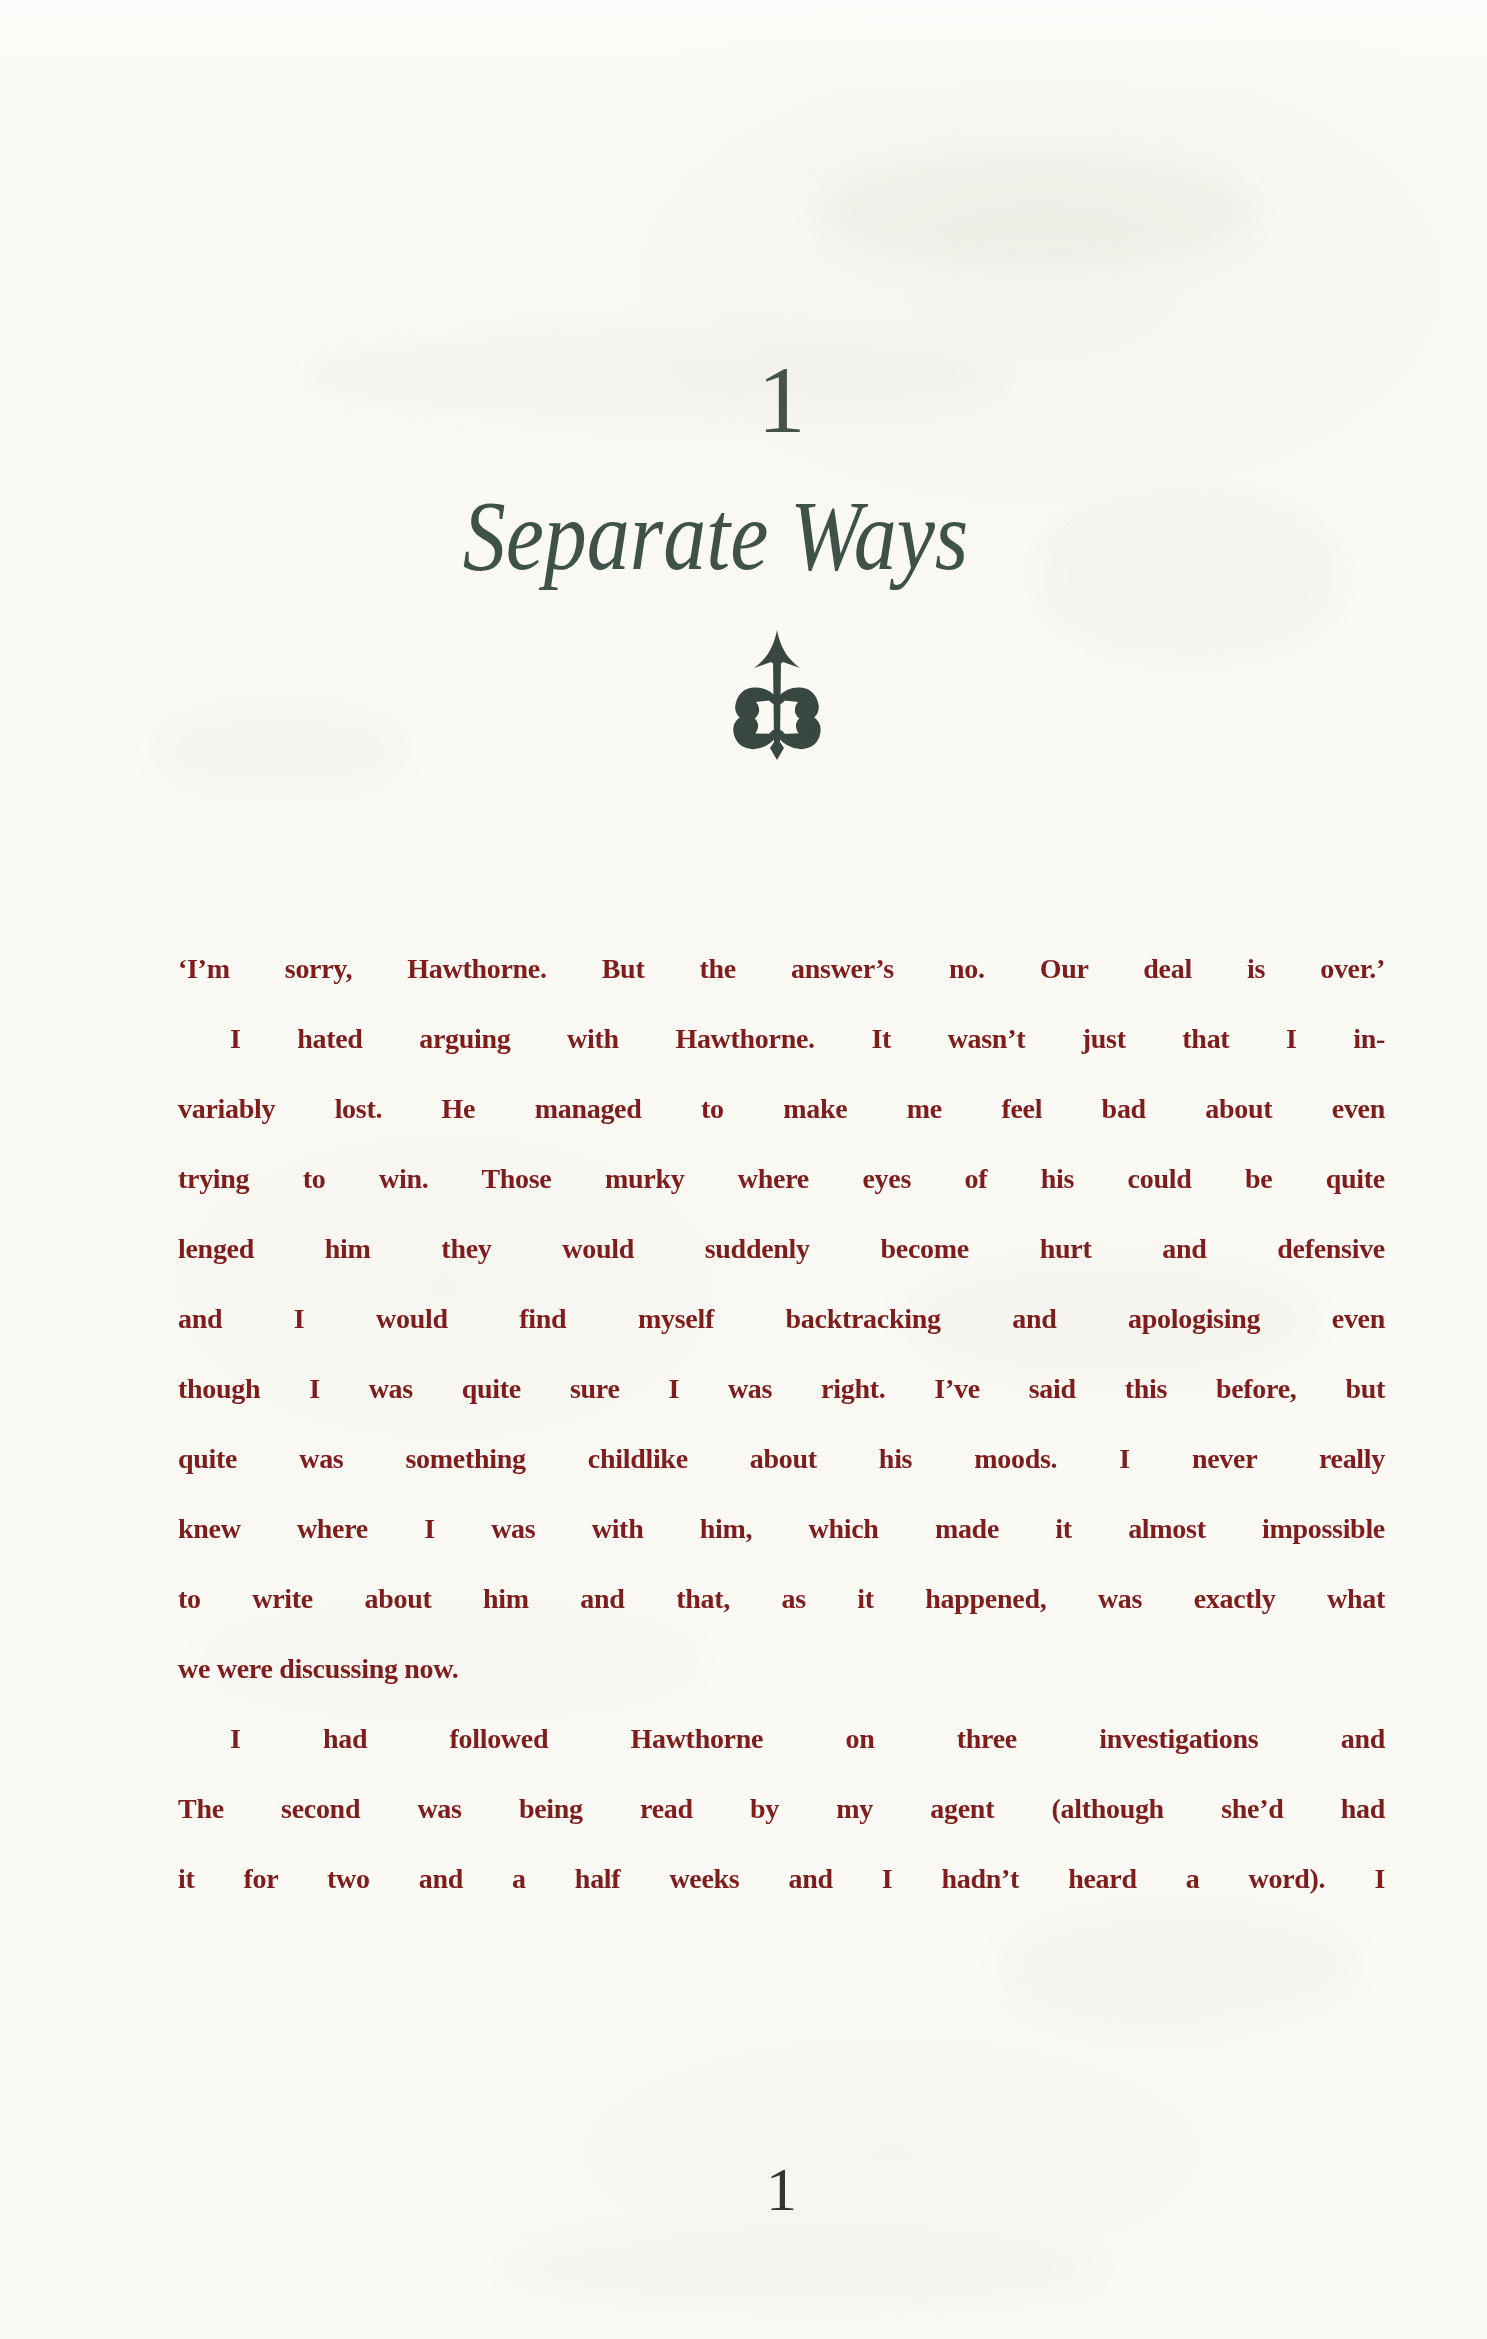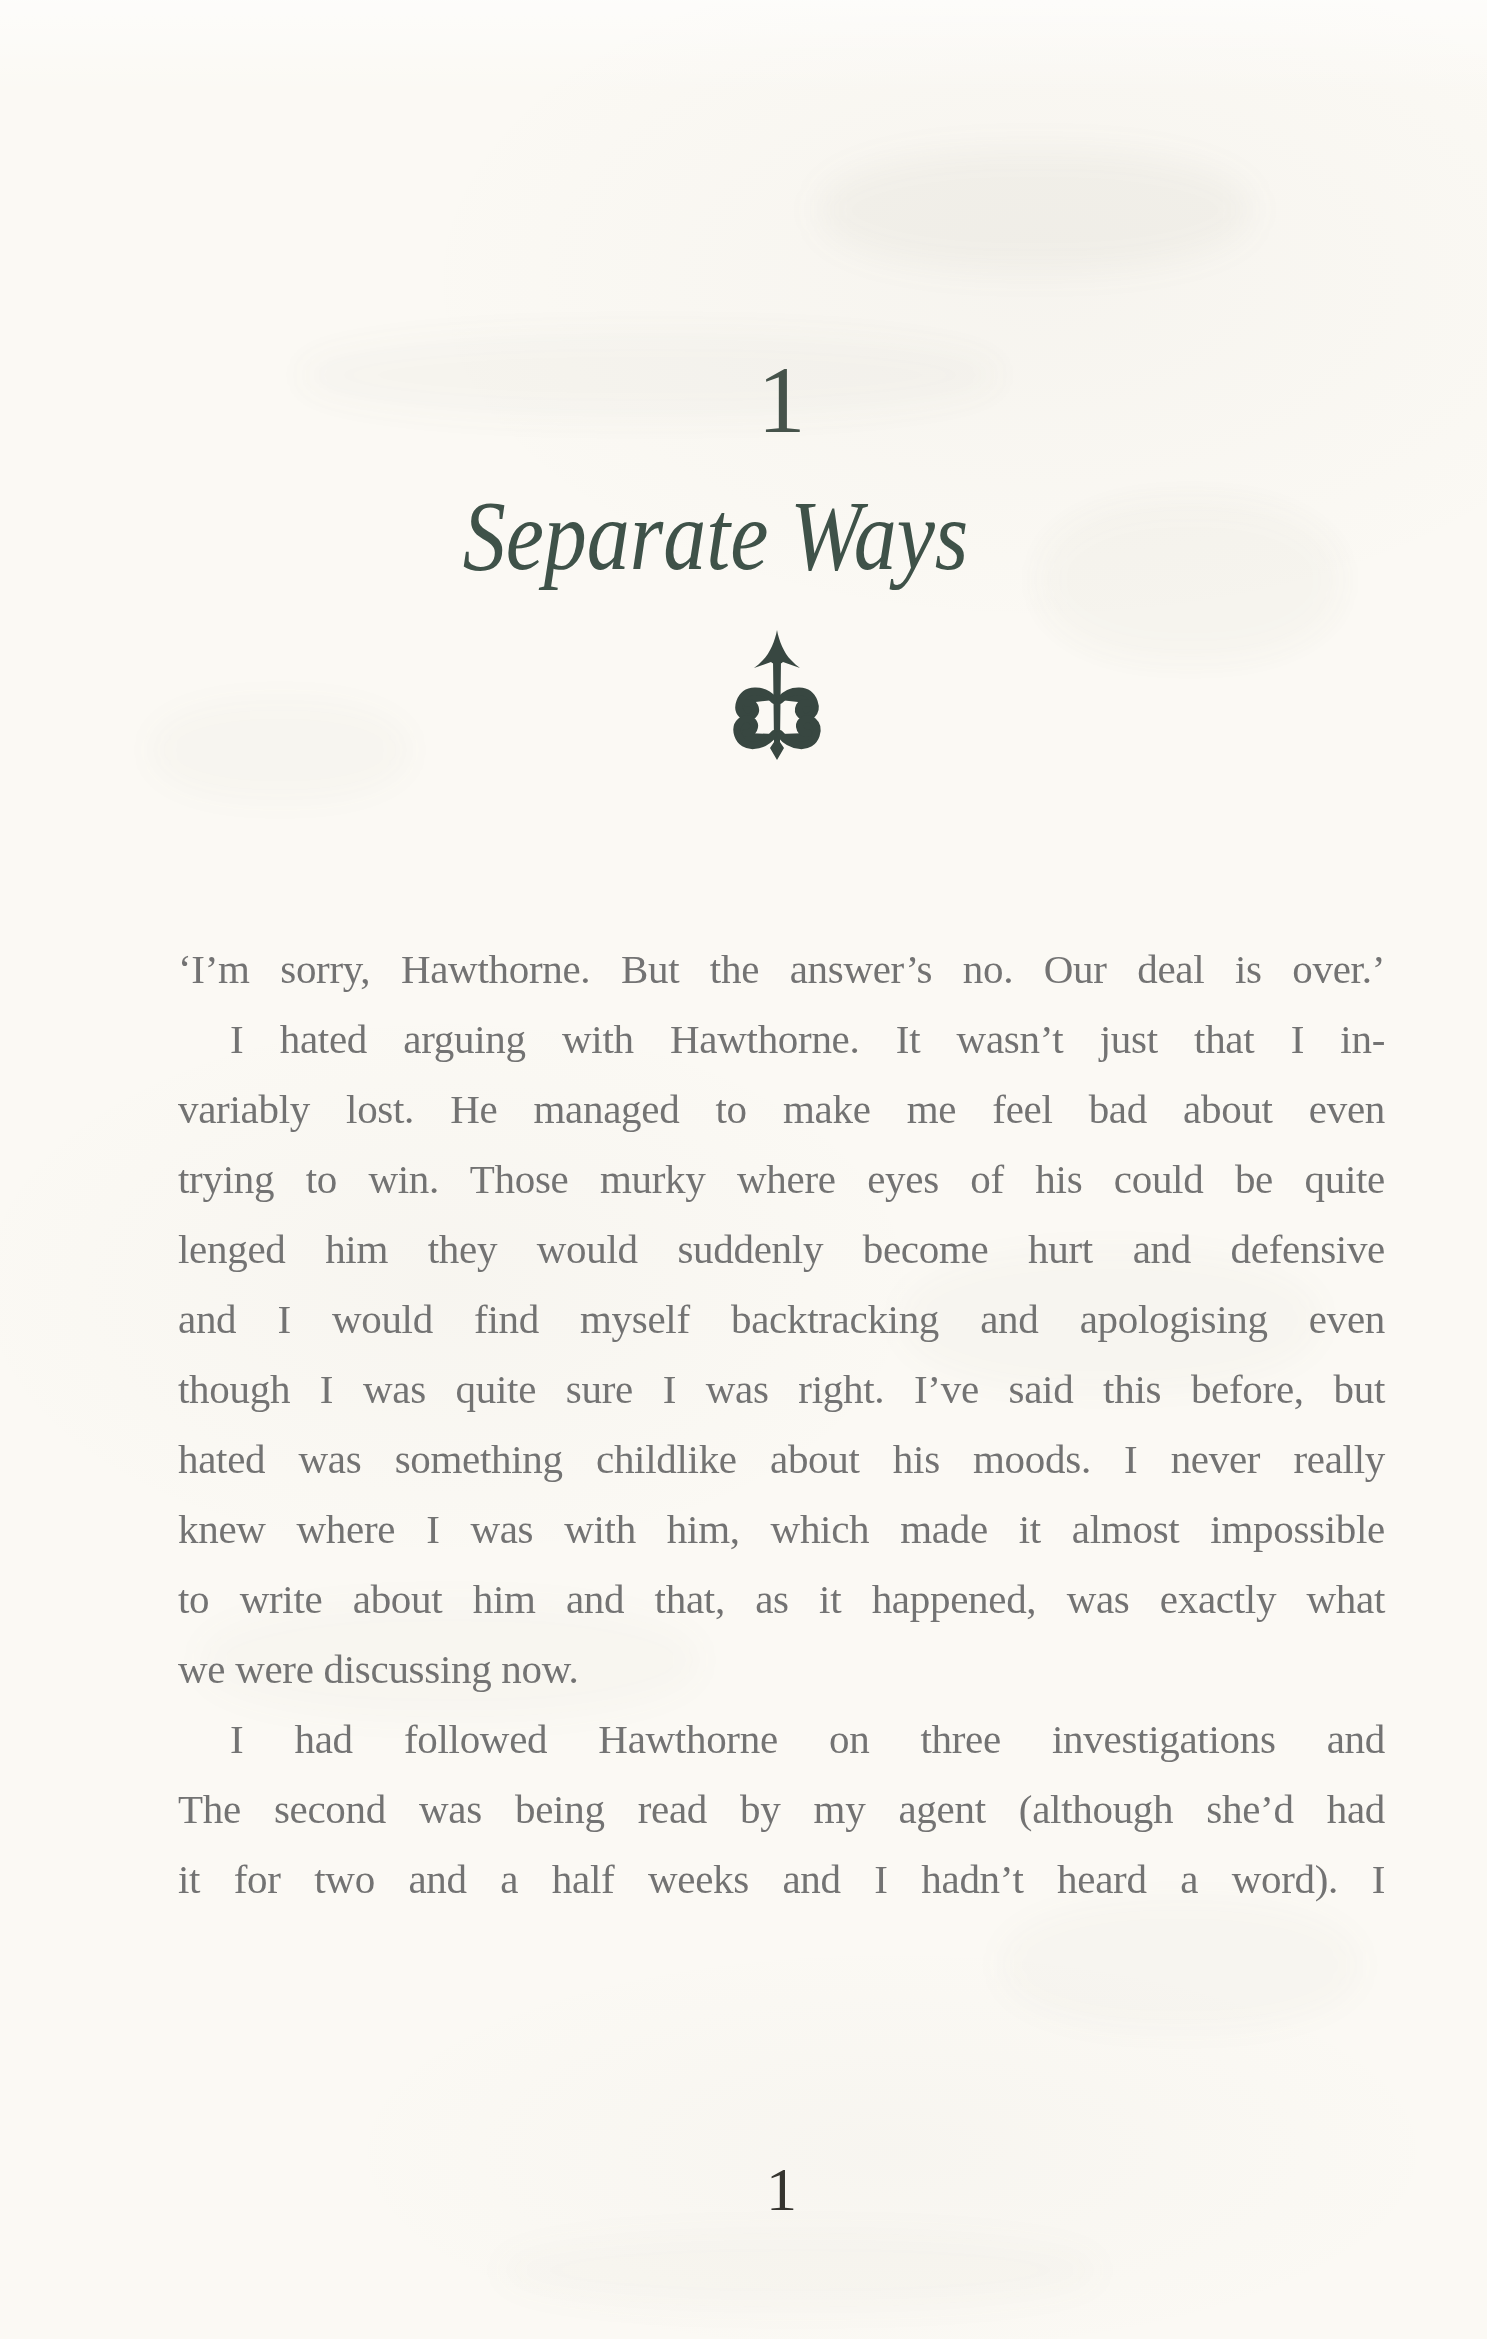--- a/index.html
+++ b/index.html
@@ -41,21 +41,21 @@
     color:#3f5249;
     transform:translateX(-66px) scaleX(.86);
   }
   .ornament {
     position:absolute; left:727px; top:630px; width:100px; height:134px;
   }
   .ornament svg { display:block; width:100%; height:100%; }
 
   .body-text {
     position:absolute; left:178px; top:934px; width:1207px;
-    color:#737373; font-size:41px; letter-spacing:-0.3px;
+    color:#7f1d1d; font-size:28px; letter-spacing:-0.3px;font-weight:bold;
   }
   .line {
     height:70px; line-height:70px;
     text-align:justify; text-align-last:justify;
     white-space:nowrap;
   }
   .line.ragged { text-align:center; text-align-last:left; }
   .line.indent { padding-left:52px; }
 
   .folio {
@@ -96,21 +96,21 @@
   </div>
 
   <div class="body-text">
     <div class="line">‘I’m sorry, Hawthorne. But the answer’s no. Our deal is over.’</div>
     <div class="line indent">I hated arguing with Hawthorne. It wasn’t just that I in-</div>
     <div class="line">variably lost. He managed to make me feel bad about even</div>
     <div class="line">trying to win. Those murky where eyes of his could be quite</div>
     <div class="line">lenged him they would suddenly become hurt and defensive</div>
     <div class="line">and I would find myself backtracking and apologising even</div>
     <div class="line">though I was quite sure I was right. I’ve said this before, but</div>
-    <div class="line">hated was something childlike about his moods. I never really</div>
+    <div class="line">quite was something childlike about his moods. I never really</div>
     <div class="line">knew where I was with him, which made it almost impossible</div>
     <div class="line">to write about him and that, as it happened, was exactly what</div>
     <div class="line ragged">we were discussing now.</div>
     <div class="line indent">I had followed Hawthorne on three investigations and</div>
     <div class="line">The second was being read by my agent (although she’d had</div>
     <div class="line">it for two and a half weeks and I hadn’t heard a word). I</div>
   </div>
 
   <div class="folio">1</div>
 

